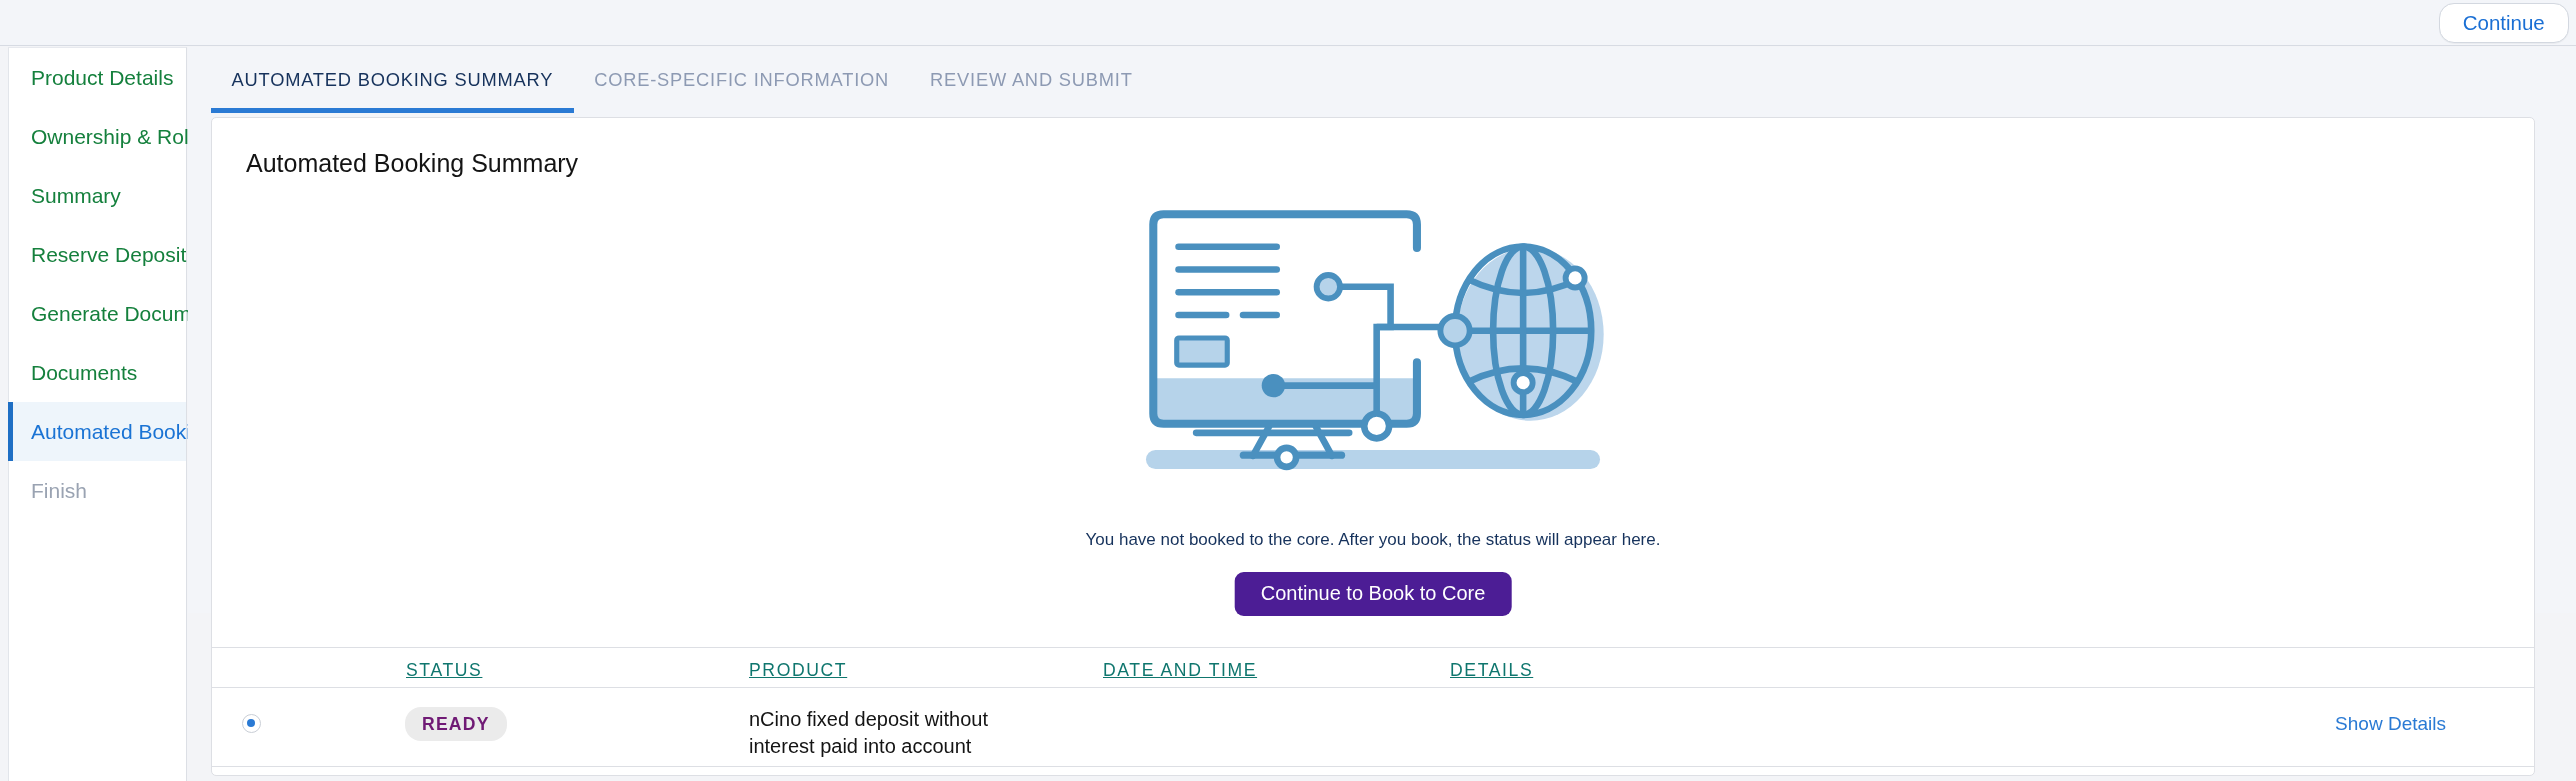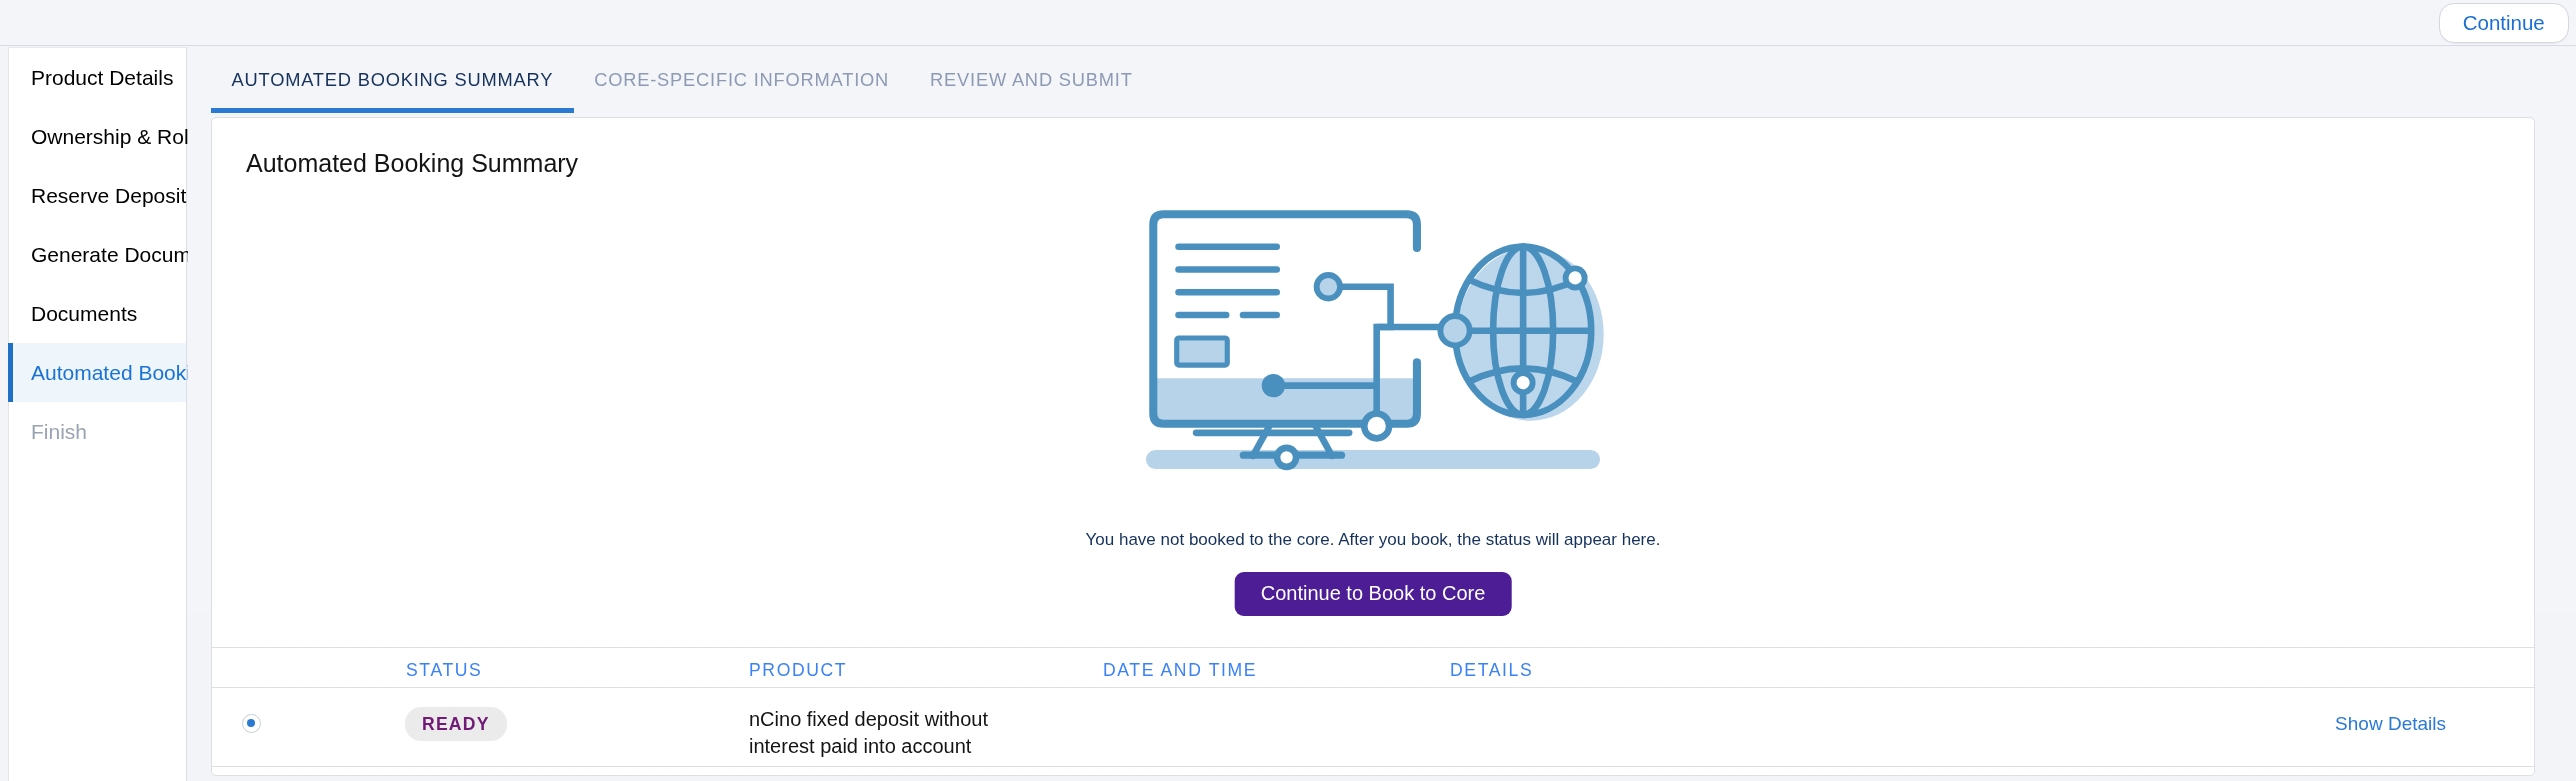--- a/index.html
+++ b/index.html
@@ -49,21 +49,21 @@
     border-left: 0.7px solid #e2e5ea;
     border-right: 0.7px solid #dcdfe5;
     border-top: 0.7px solid #e7e9ee;
   }
   .side-item {
     position: relative;
     height: 59px;
     line-height: 59px;
     padding-left: 22px;
     font-size: 21px;
-    color: #000000;
+    color: #15803d;
     cursor: pointer;
     white-space: nowrap;
   }
   .side-item.active {
     background: #eef5fb;
     color: #1a73d4;
   }
   .side-item.active::before {
     content: "";
     position: absolute;
@@ -174,21 +174,22 @@
     height: 41px;
     border-top: 0.7px solid #dddfe4;
     border-bottom: 0.7px solid #dddfe4;
     position: relative;
   }
   .th {
     position: absolute;
     top: 11.7px;
     font-size: 17.6px;
     letter-spacing: 1.6px;
-    color: #3b82f6;
+    color: #0f766e;
+    text-decoration: underline;
   }
   .th-status  { left: 194px; }
   .th-product { left: 537px; }
   .th-date    { left: 891px; }
   .th-details { left: 1238px; }
 
   .tbl-row {
     position: relative;
     height: 79px;
     border-bottom: 0.7px solid #dddfe4;
@@ -239,20 +240,21 @@
 </head>
 <body>
 
 <div class="topbar">
   <div class="continue-btn">Continue</div>
 </div>
 
 <div class="sidebar">
   <div class="side-item">Product Details</div>
   <div class="side-item">Ownership &amp; Roles</div>
+  <div class="side-item">Summary</div>
   <div class="side-item">Reserve Deposit Account Number</div>
   <div class="side-item">Generate Documents</div>
   <div class="side-item">Documents</div>
   <div class="side-item active">Automated Booking</div>
   <div class="side-item disabled">Finish</div>
 </div>
 
 <div class="main">
 
   <div class="tabs">

